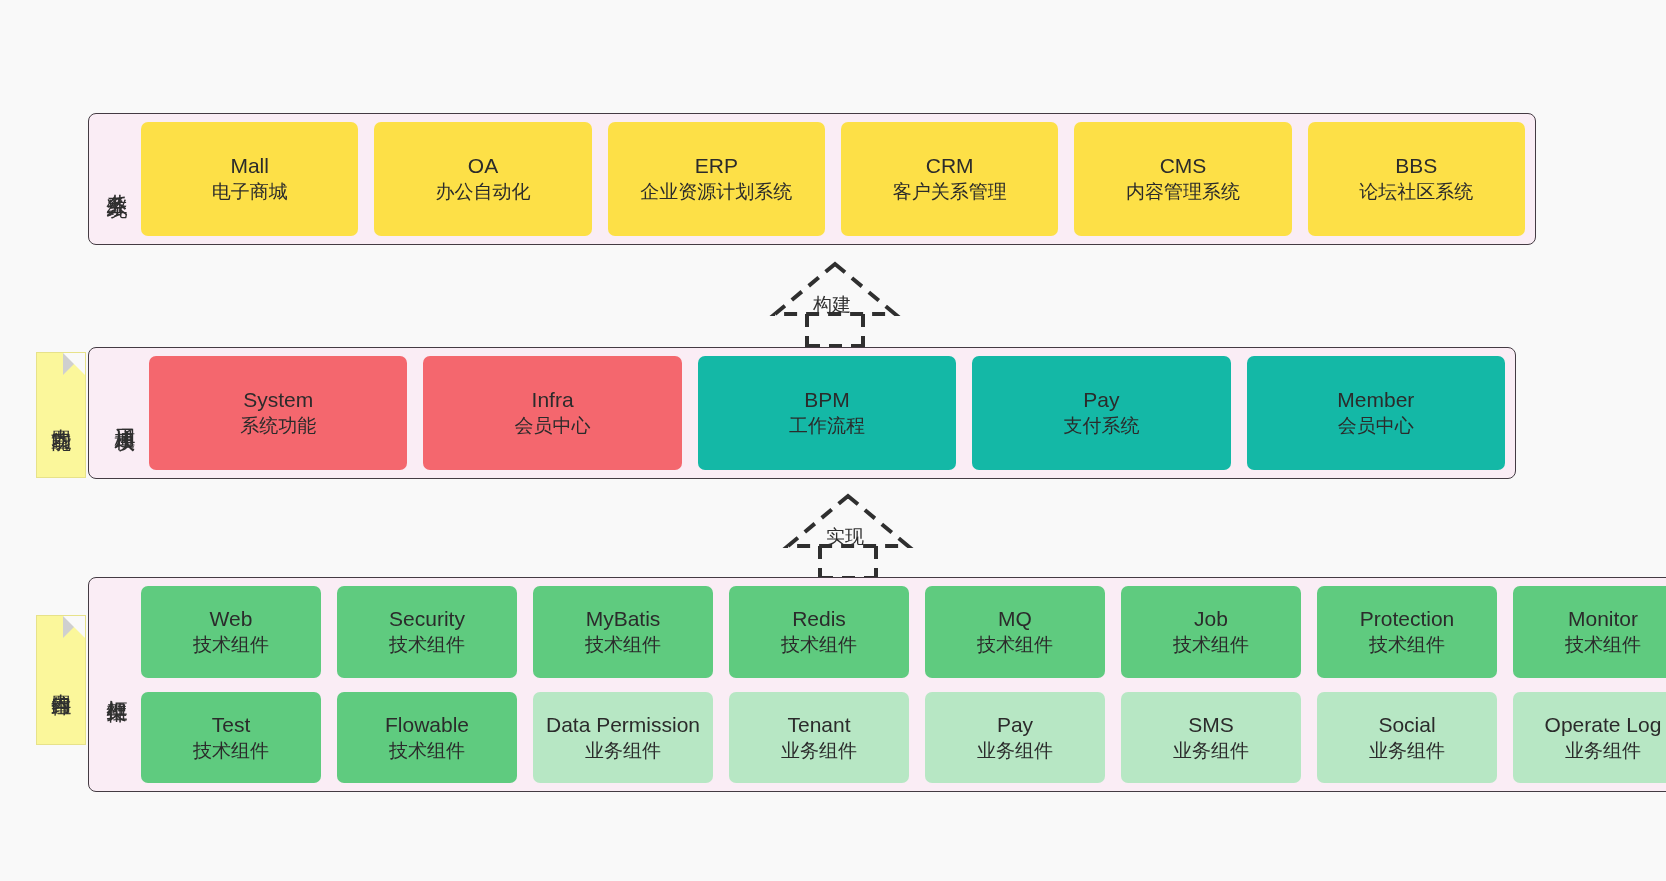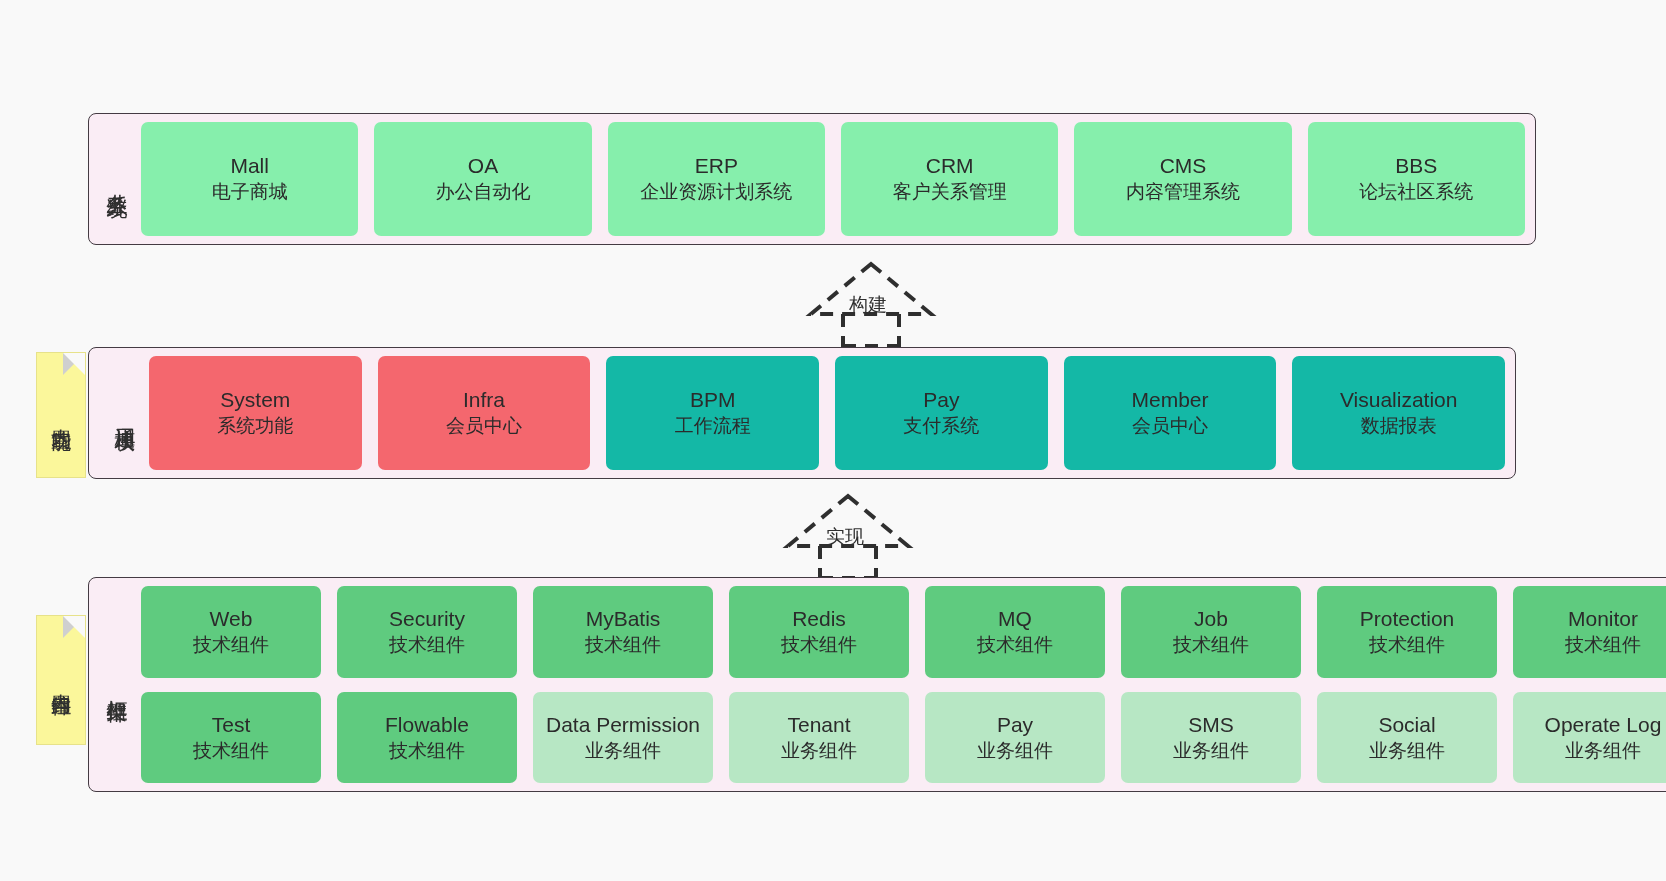--- a/index.html
+++ b/index.html
@@ -85,21 +85,21 @@
     color: #2b2b2b;
     white-space: normal;
     word-break: break-word;
   }
   .card .card-sub {
     font-size: 19px;
     color: #2b2b2b;
     white-space: nowrap;
   }
 
-  .c-blue      { background: #86efac; }
+  .c-blue      { background: #fde047; }
   .c-red       { background: #f4676e; }
   .c-pink      { background: #14b8a6; }
   .c-green     { background: #5fcb7f; }
   .c-lightgreen{ background: #b7e7c4; }
 
   
   .sticky {
     position: absolute;
     background: #fbf79b;
     width: 50px;
@@ -179,21 +179,21 @@
           <span class="card-sub">内容管理系统</span>
         </div>
         <div class="card c-blue">
           <span class="card-title">BBS</span>
           <span class="card-sub">论坛社区系统</span>
         </div>
       </div>
     </div>
   </div>
 
-  <div class="connector" style="left:791px; top:258px; width:160px; height:90px;">
+  <div class="connector" style="left:755px; top:258px; width:160px; height:90px;">
     <svg width="160" height="90" viewBox="0 0 160 90">
 
       <polygon points="80,6 140,56 20,56" fill="none" stroke="#2f2f2f" stroke-width="4" stroke-dasharray="13 9" stroke-linecap="butt"></polygon>
 
       <line x1="52" y1="56" x2="52" y2="90" stroke="#2f2f2f" stroke-width="4" stroke-dasharray="13 9"></line>
       <line x1="108" y1="56" x2="108" y2="90" stroke="#2f2f2f" stroke-width="4" stroke-dasharray="13 9"></line>
       <line x1="52" y1="88" x2="108" y2="88" stroke="#2f2f2f" stroke-width="4" stroke-dasharray="13 9"></line>
     </svg>
     <span class="conn-label" style="left:58px; top:34px;">构建</span>
   </div>
@@ -220,24 +220,20 @@
           <span class="card-title">BPM</span>
           <span class="card-sub">工作流程</span>
         </div>
         <div class="card c-pink">
           <span class="card-title">Pay</span>
           <span class="card-sub">支付系统</span>
         </div>
         <div class="card c-pink">
           <span class="card-title">Member</span>
           <span class="card-sub">会员中心</span>
-        </div>
-        <div class="card c-pink">
-          <span class="card-title">Visualization</span>
-          <span class="card-sub">数据报表</span>
         </div>
       </div>
     </div>
   </div>
 
   <div class="connector" style="left:768px; top:490px; width:160px; height:90px;">
     <svg width="160" height="90" viewBox="0 0 160 90">
       <polygon points="80,6 140,56 20,56" fill="none" stroke="#2f2f2f" stroke-width="4" stroke-dasharray="13 9" stroke-linecap="butt"></polygon>
       <line x1="52" y1="56" x2="52" y2="90" stroke="#2f2f2f" stroke-width="4" stroke-dasharray="13 9"></line>
       <line x1="108" y1="56" x2="108" y2="90" stroke="#2f2f2f" stroke-width="4" stroke-dasharray="13 9"></line>

